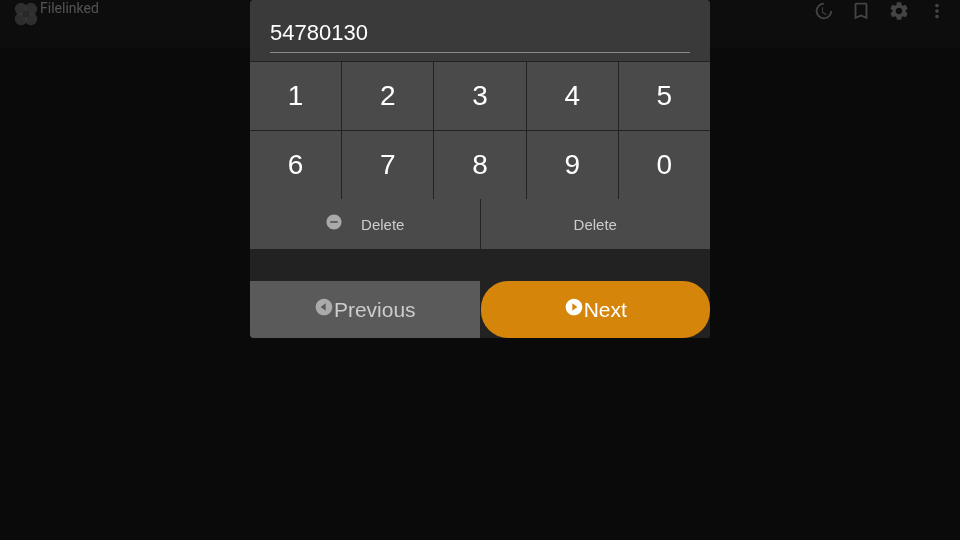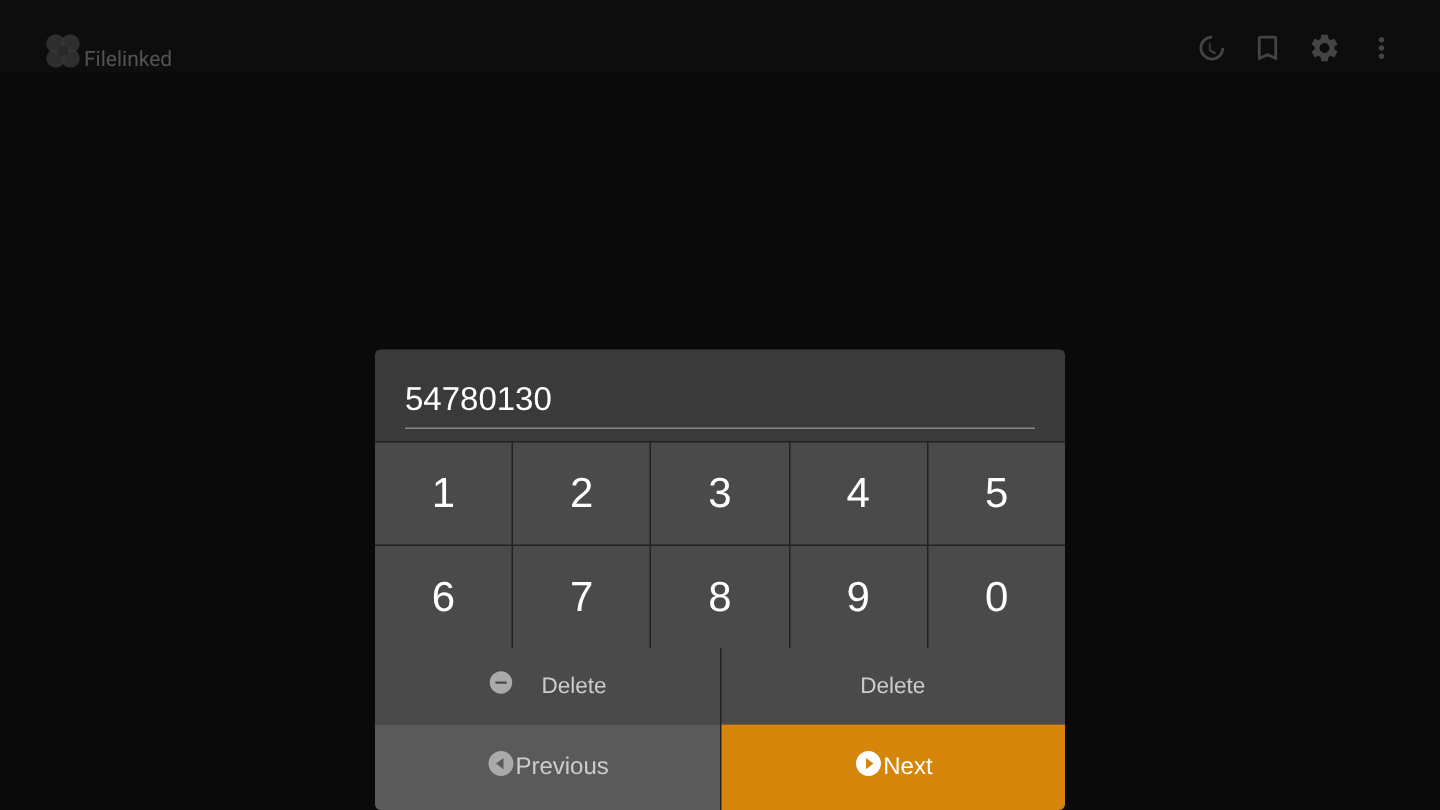--- a/index.html
+++ b/index.html
@@ -13,22 +13,22 @@
       position: relative;
     }
 
     
     .topbar {
       position: absolute;
       top: 0; left: 0; right: 0;
       height: 48px;
       background-color: #222;
       display: flex;
-      align-items: flex-end;
-      padding: 0 28px;
+      align-items: flex-start;
+      padding: 0 12px;
       z-index: 10;
     }
 
     .topbar-title {
       color: #ccc;
       font-size: 14px;
       flex: 1;
     }
 
     .topbar-icons {
@@ -69,21 +69,21 @@
       text-decoration: none;
     }
 
     
     .overlay {
       position: absolute;
       top: 0; left: 0; right: 0; bottom: 0;
       background: rgba(0,0,0,0.6);
       z-index: 20;
       display: flex;
-      align-items: flex-end;
+      align-items: flex-start;
       justify-content: center;
     }
 
     
     .dialog {
       background: #3a3a3a;
       border-radius: 4px;
       width: 460px;
       overflow: hidden;
     }
@@ -158,38 +158,40 @@
     .nav-row {
       display: grid;
       grid-template-columns: 1fr 1fr;
       gap: 1px;
       background: #222;
     }
 
     .nav-btn {
       border: none;
       padding: 16px 0;
-      font-size: 16px;
+      font-size: 21px;
       cursor: pointer;
       display: flex;
       align-items: center;
       justify-content: center;
       gap: 0;
       transition: background 0.1s;
+      margin-top: 32px;
     }
 
     .nav-btn.prev {
       background: #5a5a5a;
       color: #ccc;
     }
 
     .nav-btn.next {
       background: #d4850a;
       color: #fff;
       font-weight: 500;
+      border-radius: 27px;
     }
 
     .nav-btn .btn-icon {
       font-size: 18px;
     }
 
     
     .clover-svg {
       width: 28px;
       height: 28px;

